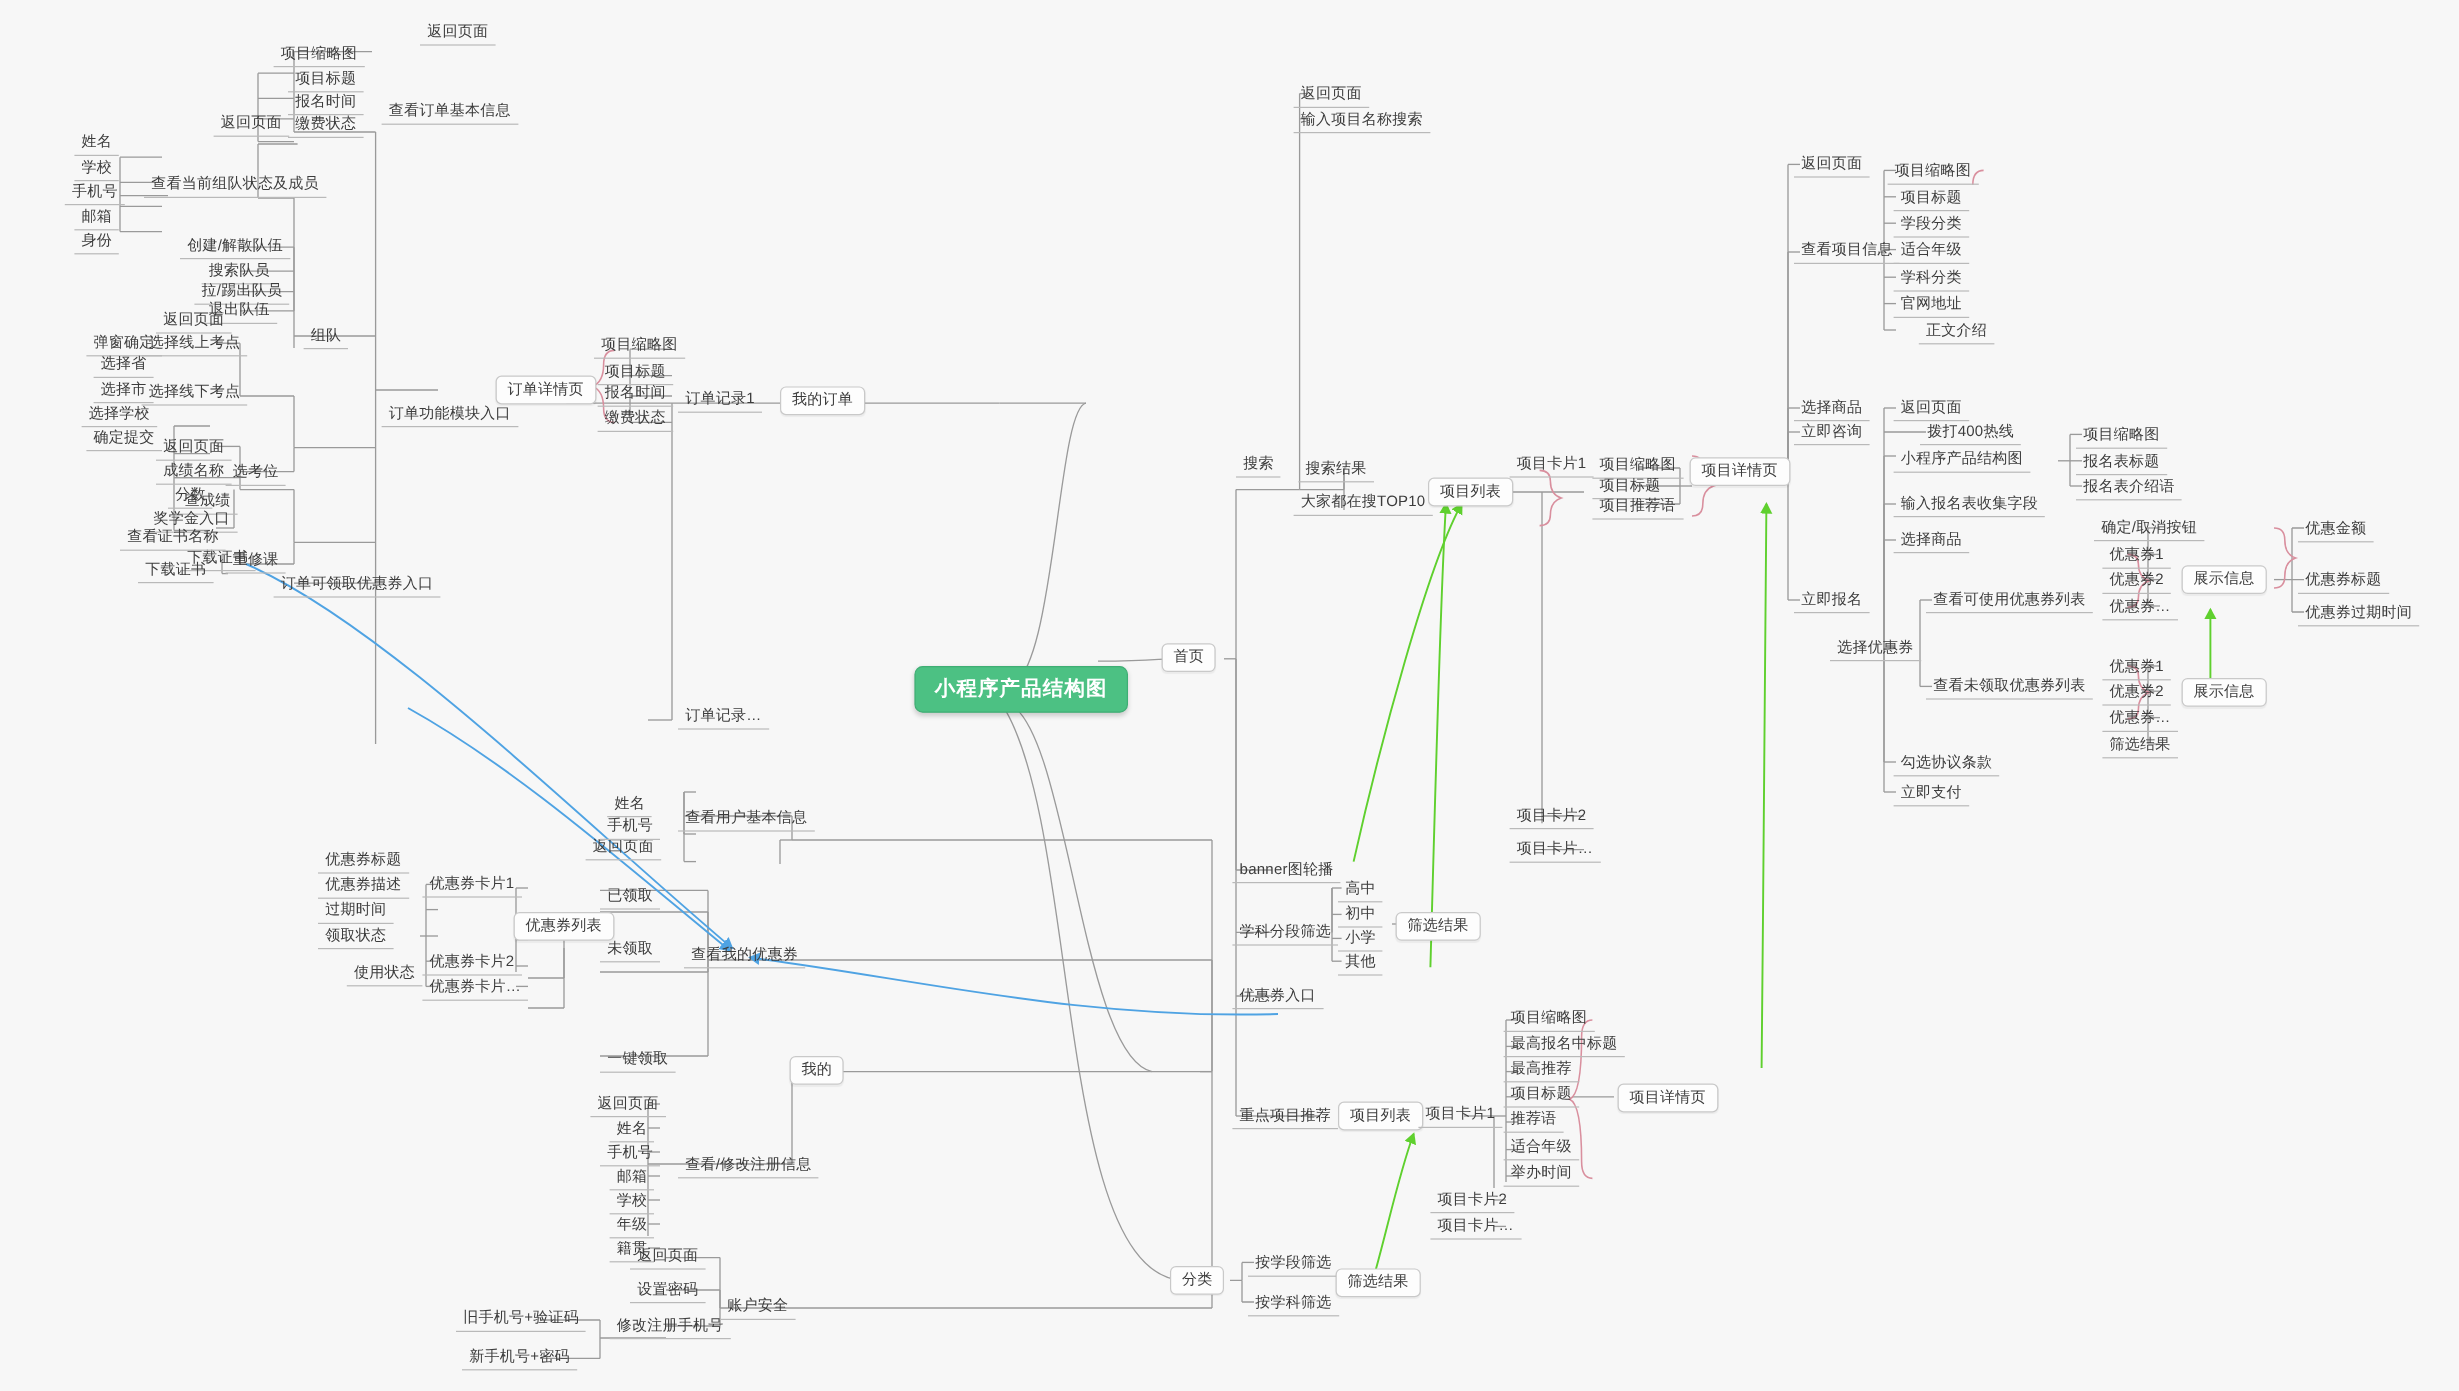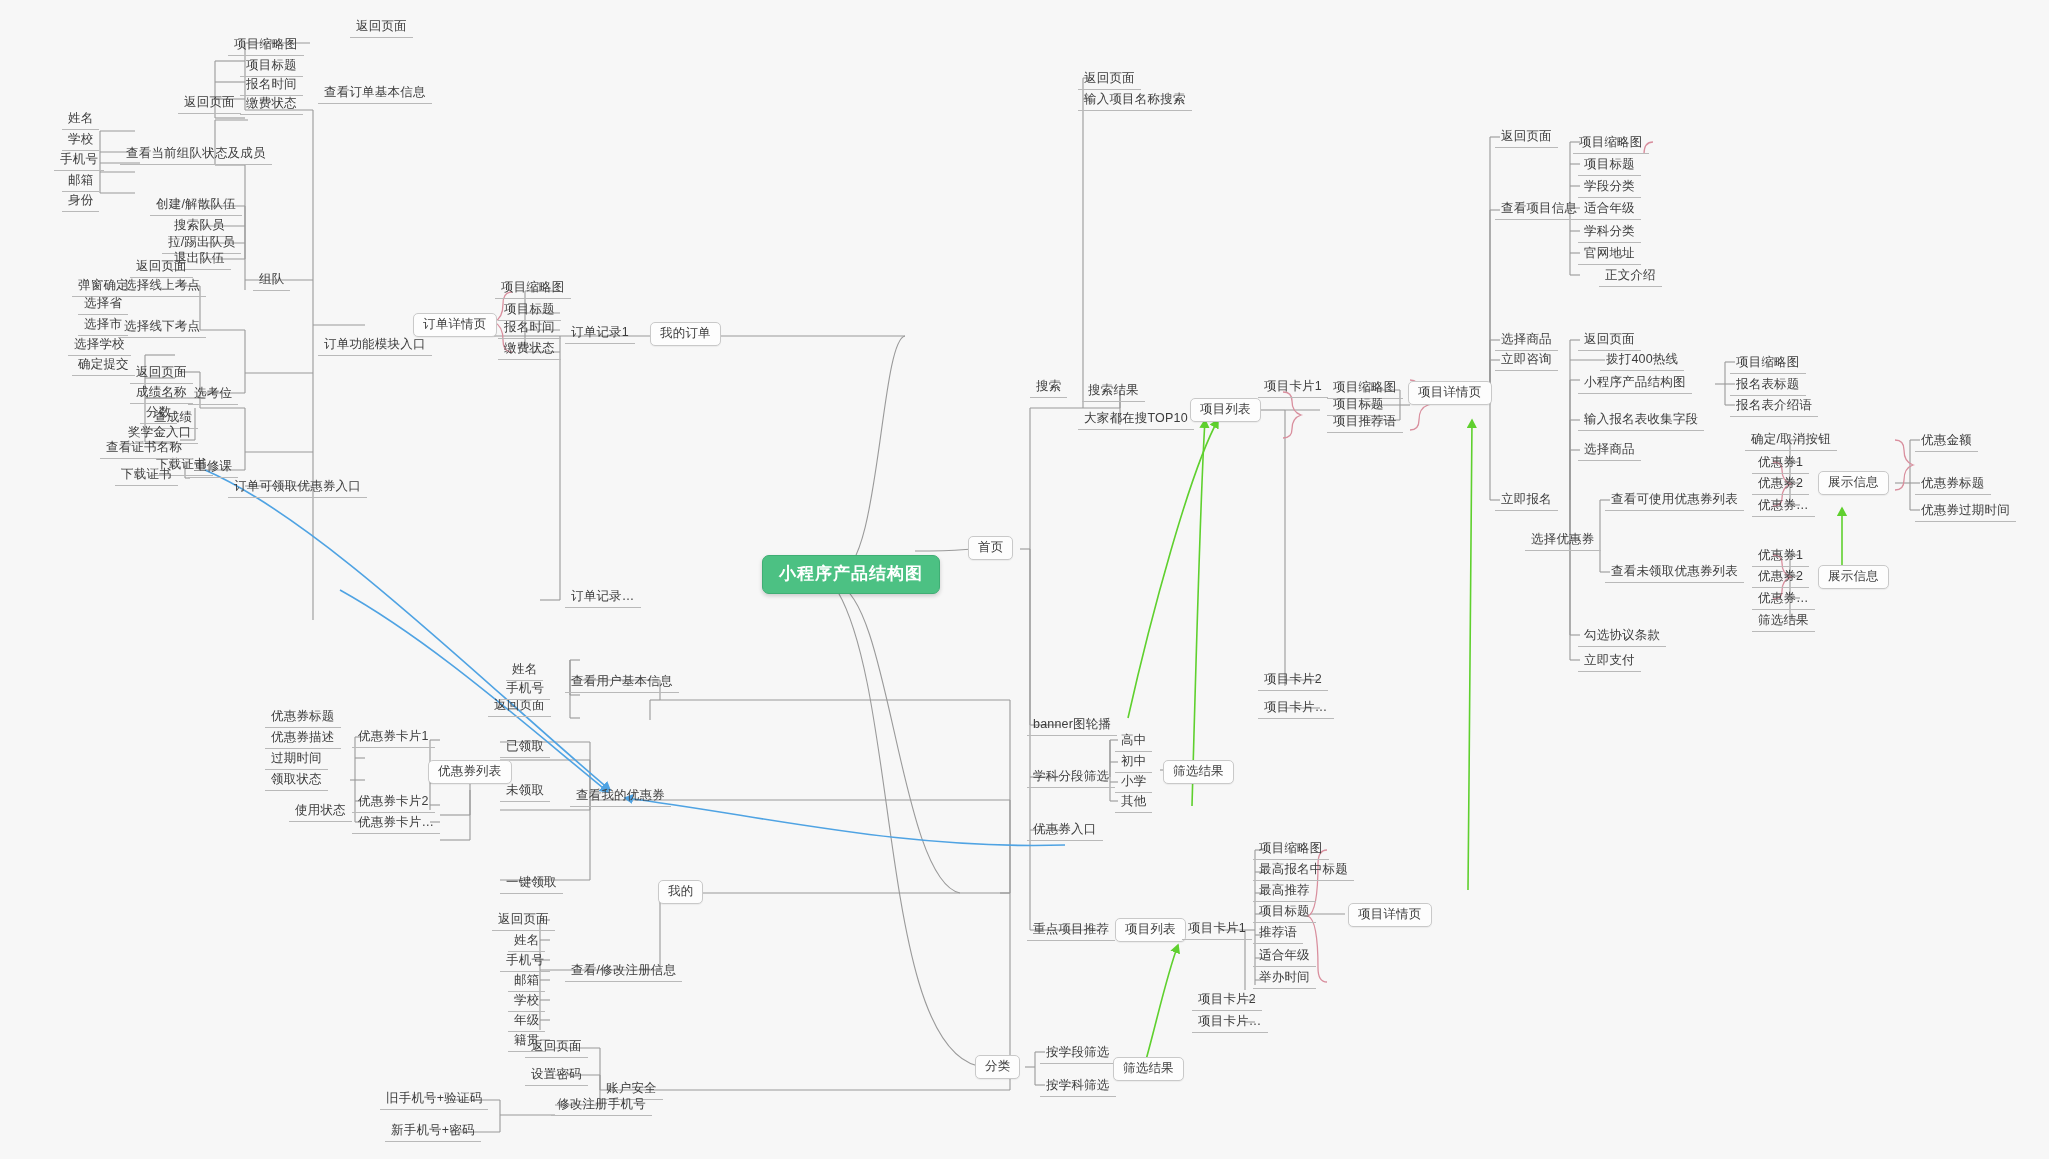--- a/index.html
+++ b/index.html
@@ -513,21 +513,21 @@
   <div class="n leaf" style="left:508px;top:932px;">姓名</div>
   <div class="n leaf" style="left:500px;top:952px;">手机号</div>
   <div class="n leaf" style="left:508px;top:972px;">邮箱</div>
   <div class="n leaf" style="left:508px;top:992px;">学校</div>
   <div class="n leaf" style="left:508px;top:1012px;">年级</div>
   <div class="n leaf" style="left:508px;top:1032px;">籍贯</div>
 
   <div class="n leaf" style="left:600px;top:1080px;">账户安全</div>
   <div class="n leaf" style="left:525px;top:1038px;">返回页面</div>
   <div class="n leaf" style="left:525px;top:1066px;">设置密码</div>
-  <div class="n leaf" style="left:508px;top:1096px;margin-left:43px;">修改注册手机号</div>
+  <div class="n leaf" style="left:508px;top:1096px;">修改注册手机号</div>
   <div class="n leaf" style="left:380px;top:1090px;">旧手机号+验证码</div>
   <div class="n leaf" style="left:385px;top:1122px;">新手机号+密码</div>
 
   <div class="n box" style="left:975px;top:1055px;">分类</div>
   <div class="n leaf" style="left:1040px;top:1044px;">按学段筛选</div>
   <div class="n leaf" style="left:1040px;top:1077px;">按学科筛选</div>
   <div class="n box" style="left:1113px;top:1057px;">筛选结果</div>
 
 </div>
 

